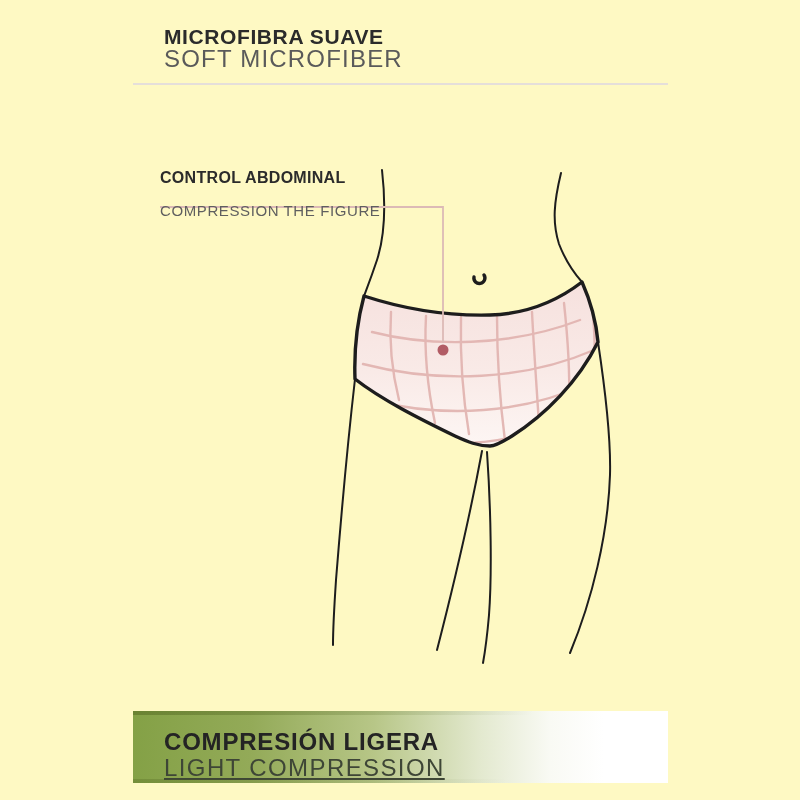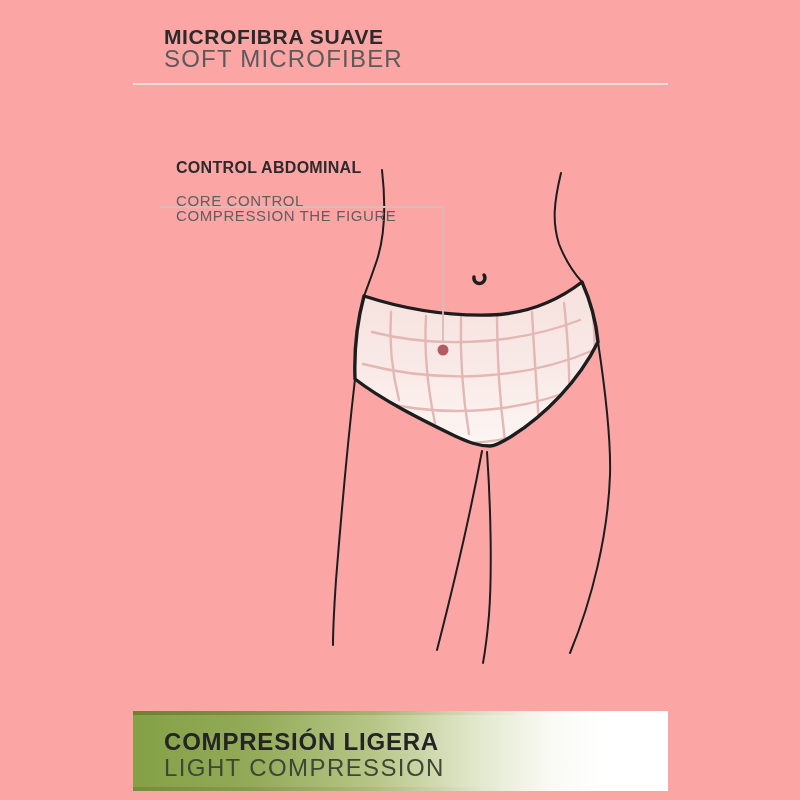--- a/index.html
+++ b/index.html
@@ -1,43 +1,43 @@
 <!DOCTYPE html>
 <html><head>
 <meta charset="utf-8">
 <style>
   * { margin:0; padding:0; box-sizing:border-box; }
   html,body { width:800px; height:800px; background:#ffffff; overflow:hidden;
               font-family:"Liberation Sans","DejaVu Sans",sans-serif; }
-  .stage { position:relative; width:800px; height:800px; background:#fca5a5; }
+  .stage { position:relative; width:800px; height:800px; background:#fef9c3; }
 
   svg.figure { position:absolute; left:0; top:0; width:800px; height:800px; }
 
   
   .header { position:absolute; left:164px; top:26px; }
   .header .t-es { font-size:21px; font-weight:700; color:#2b2b2b; letter-spacing:0.6px; line-height:22px; }
   .header .t-en { font-size:24px; font-weight:400; color:#5a5a5a; letter-spacing:1.2px; line-height:22px; }
   .divider { position:absolute; left:133px; top:83px; width:535px; height:2px; background:#e5dfda; }
 
   
-  .callout-text { position:absolute; left:160px; top:159px;margin-left:16px; }
+  .callout-text { position:absolute; left:160px; top:169px; }
   .callout-text .c-es { font-size:16px; font-weight:700; color:#2b2b2b; letter-spacing:0.3px; line-height:17.5px; }
   .callout-text .c-en { font-size:15px; font-weight:400; color:#5f5f5f; letter-spacing:0.6px; line-height:15.5px; }
   .callout-text .c-en-block { margin-top:16px; }
 
   
-  .banner { position:absolute; left:133px; top:711px; width:535px; height:80px;
+  .banner { position:absolute; left:133px; top:711px; width:535px; height:72px;
             padding:18px 0 0 31px;
             background:linear-gradient(to right,#84a146 0%,#93aa58 22%,#b7c687 45%,#e3e9cf 65%,#f9faf4 78%,#ffffff 88%); }
   .banner::before { content:""; position:absolute; left:0; top:0; height:4px; width:75%;
             background:linear-gradient(to right, rgba(74,94,26,.45), rgba(74,94,26,0)); }
   .banner::after { content:""; position:absolute; left:0; bottom:0; height:4px; width:70%;
             background:linear-gradient(to right, rgba(74,94,26,.28), rgba(74,94,26,0)); }
   .banner .b-es { font-size:24px; font-weight:700; color:#242424; letter-spacing:0.8px; line-height:26px; }
-  .banner .b-en { font-size:24px; font-weight:400; color:#3e4636; letter-spacing:1.4px; line-height:26px; }
+  .banner .b-en { font-size:24px; font-weight:400; color:#3e4636; letter-spacing:1.4px; line-height:26px;text-decoration:underline; }
 </style>
 </head>
 <body>
 
 <div class="stage">
 
   <svg class="figure" viewBox="0 0 800 800" aria-hidden="true">
     <defs>
       <linearGradient id="briefsGrad" x1="0" y1="0" x2="0" y2="1">
         <stop offset="0" stop-color="#f6e1de"></stop>
@@ -97,21 +97,20 @@
 
   <div class="header">
     <div class="t-es">MICROFIBRA SUAVE</div>
     <div class="t-en">SOFT MICROFIBER</div>
   </div>
   <div class="divider"></div>
 
   <div class="callout-text">
     <div class="c-es">CONTROL ABDOMINAL</div>
     <div class="c-en-block">
-      <div class="c-en">CORE CONTROL</div>
       <div class="c-en">COMPRESSION THE FIGURE</div>
     </div>
   </div>
 
   <div class="banner">
     <div class="b-es">COMPRESIÓN LIGERA</div>
     <div class="b-en">LIGHT COMPRESSION</div>
   </div>
 
 </div>

